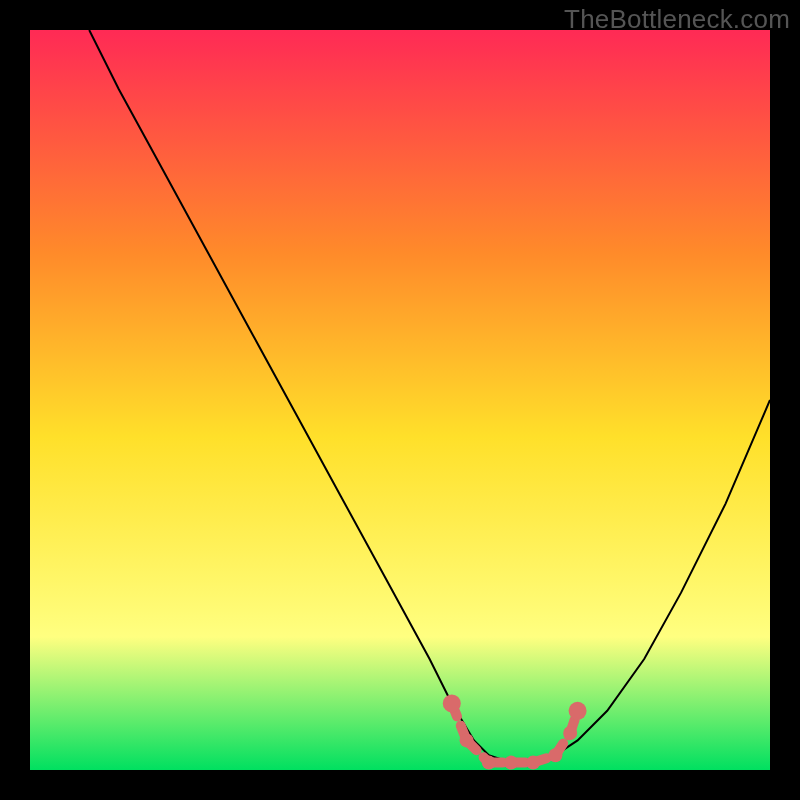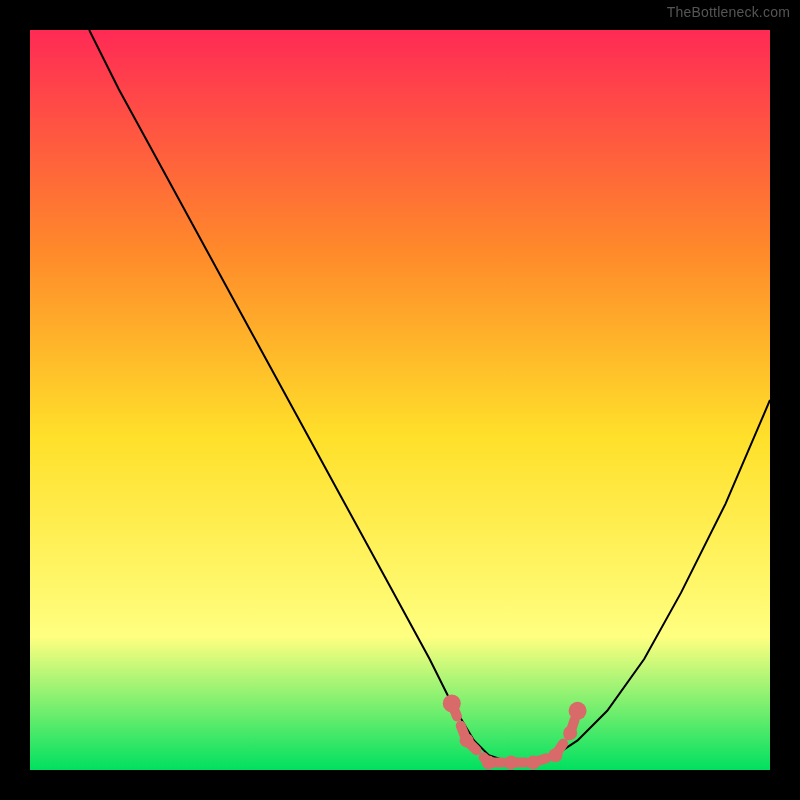--- a/index.html
+++ b/index.html
@@ -9,21 +9,21 @@
     height: 800px;
     background: #000;
     position: relative;
     font-family: Arial, Helvetica, sans-serif;
   }
   .watermark {
     position: absolute;
     top: 4px;
     right: 10px;
     color: #555;
-    font-size: 14px;
+    font-size: 26px;
     font-weight: 500;
     z-index: 10;
     letter-spacing: 0.2px;
   }
   .plot-area {
     position: absolute;
     top: 30px;
     left: 30px;
     width: 740px;
     height: 740px;

